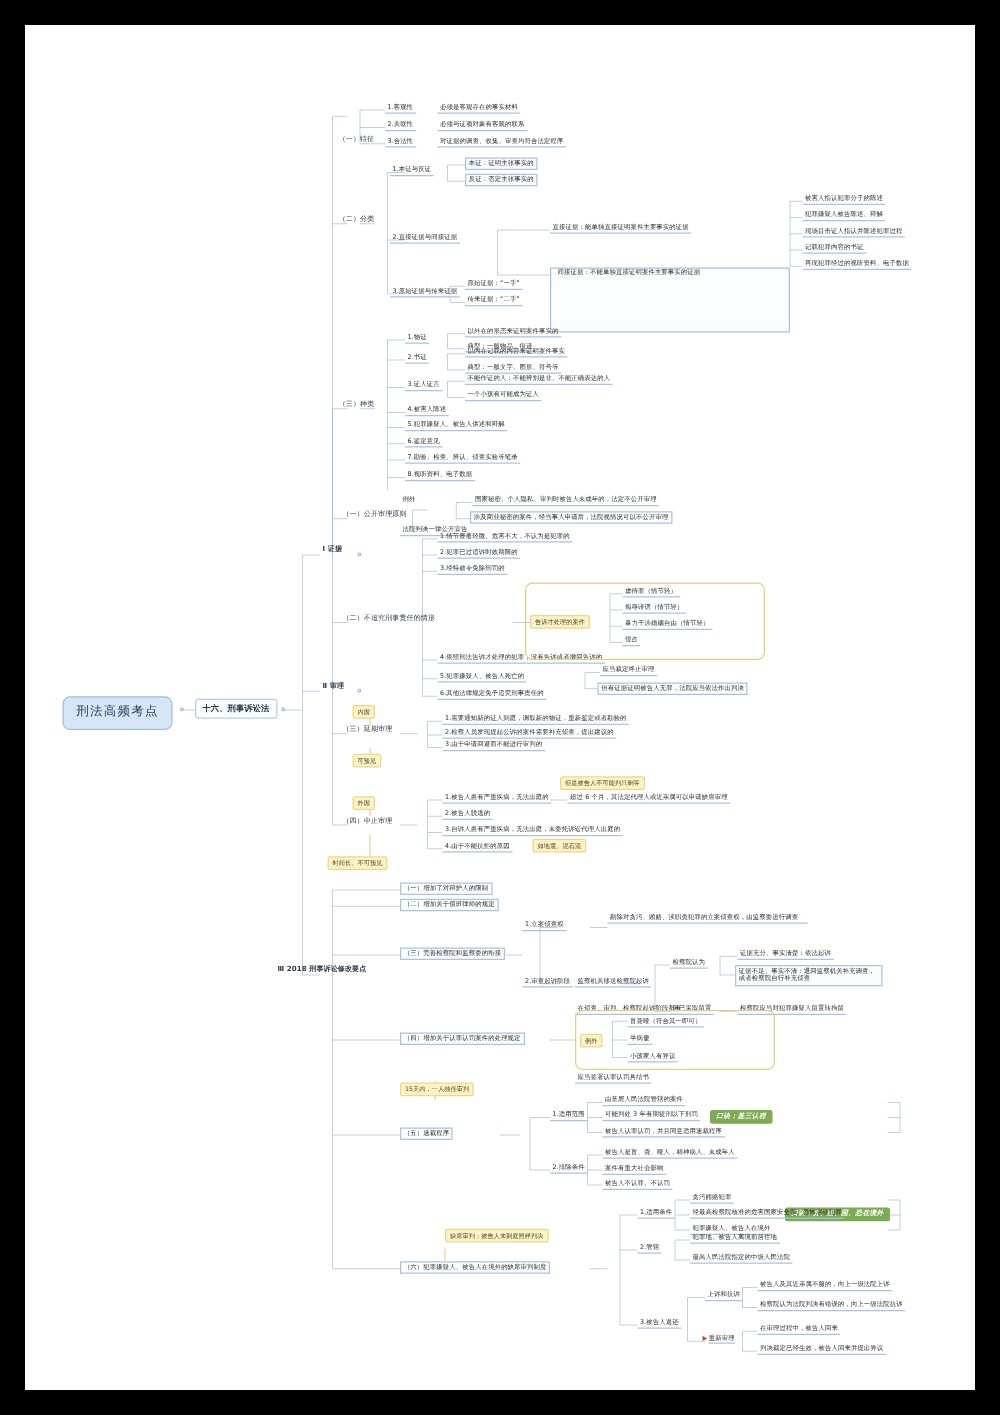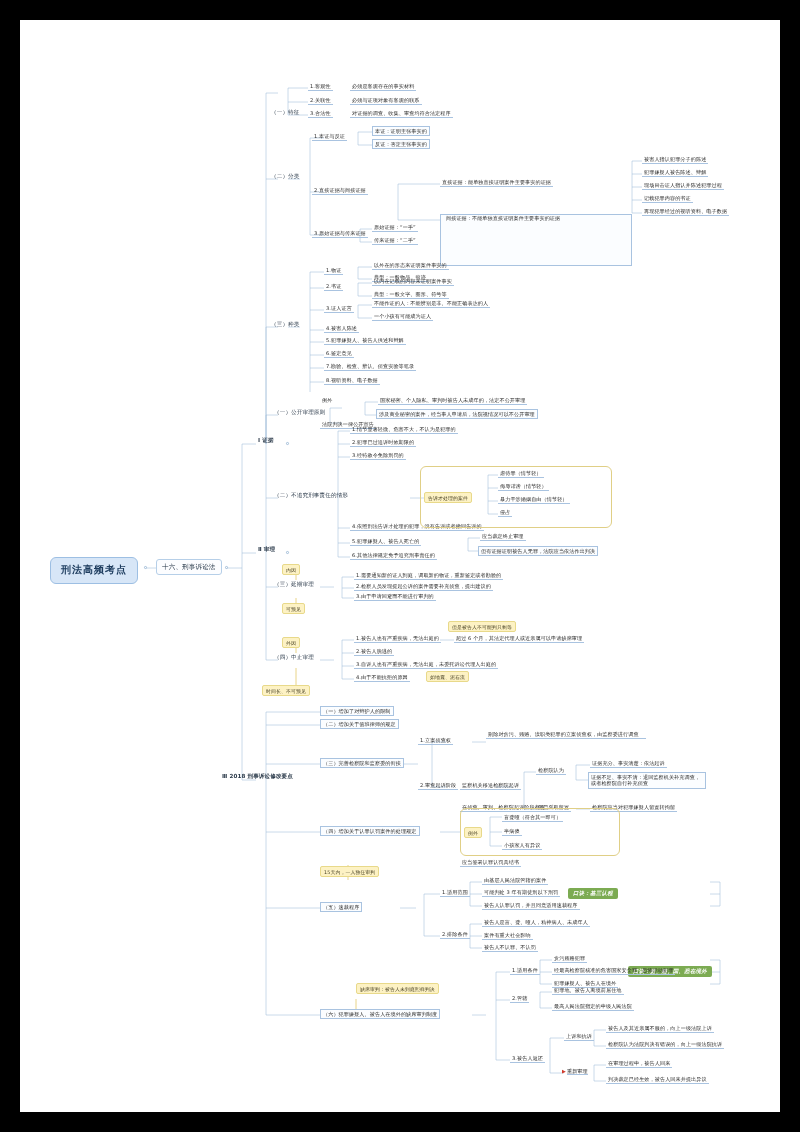--- a/index.html
+++ b/index.html
@@ -23,26 +23,26 @@
     letter-spacing:0.1px;
   }
   
   .ul { border-bottom:0.6px solid #a9c3e0; }
   .box {
     border:0.6px solid #a9c3e0;
     background:#fbfdff;
   }
   .root {
     background:#d7e6f7; border:1px solid #9dbfe3; border-radius:6px;
-    font-size:10px; font-weight:bold; color:#1d3c5e;
+    font-size:10px; font-weight:normal; color:#1d3c5e;
     padding:6px 10px; letter-spacing:1px;
   }
   .lvl1 {
     background:#fcfdff; border:0.8px solid #b6cfe8; border-radius:3px;
-    font-size:6.6px; font-weight:normal; color:#234; padding:3px 5px;
+    font-size:6.6px; font-weight:bold; color:#234; padding:3px 5px;
   }
   .lvl2 { font-size:5.6px; font-weight:bold; color:#2b3a4a; }
   .sec  { font-size:5.6px; color:#2b3a4a; }
   .yellow {
     background:#fdf2c4; border:0.6px solid #e8d98a; border-radius:2px;
     font-size:4.9px; color:#4a4326; padding:1.5px 3px;
   }
   .green {
     background:#7cab52; color:#fff; border-radius:2px;
     font-size:5.4px; font-style:italic; font-weight:bold;

